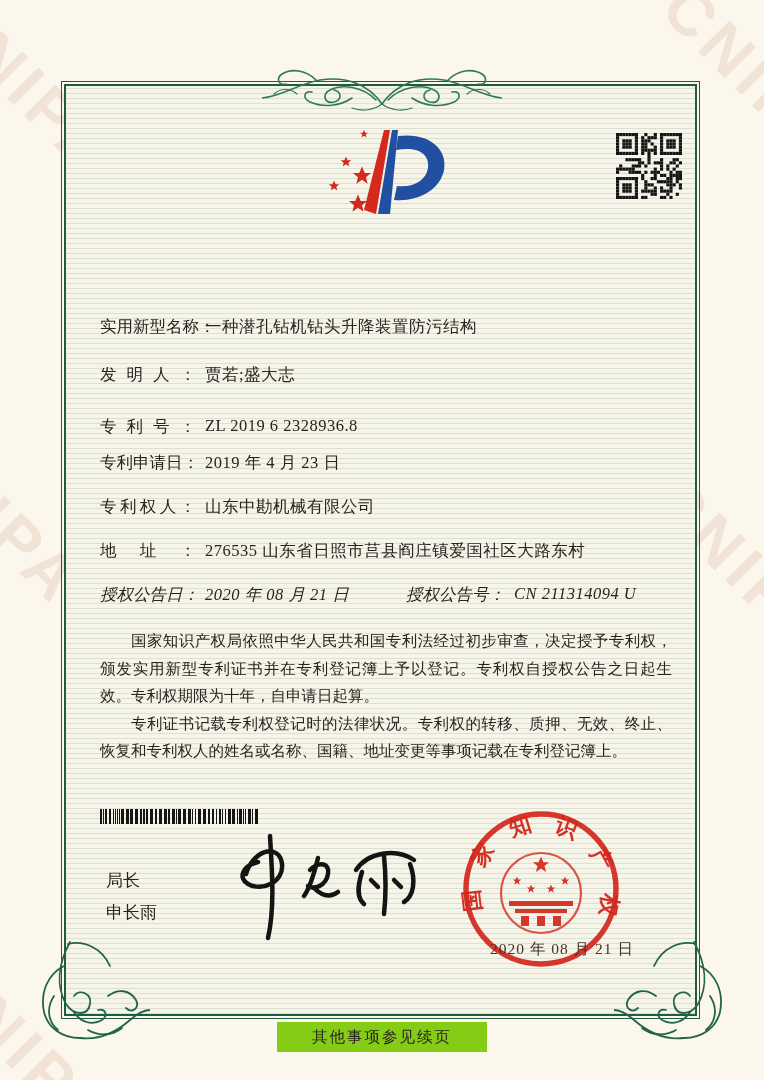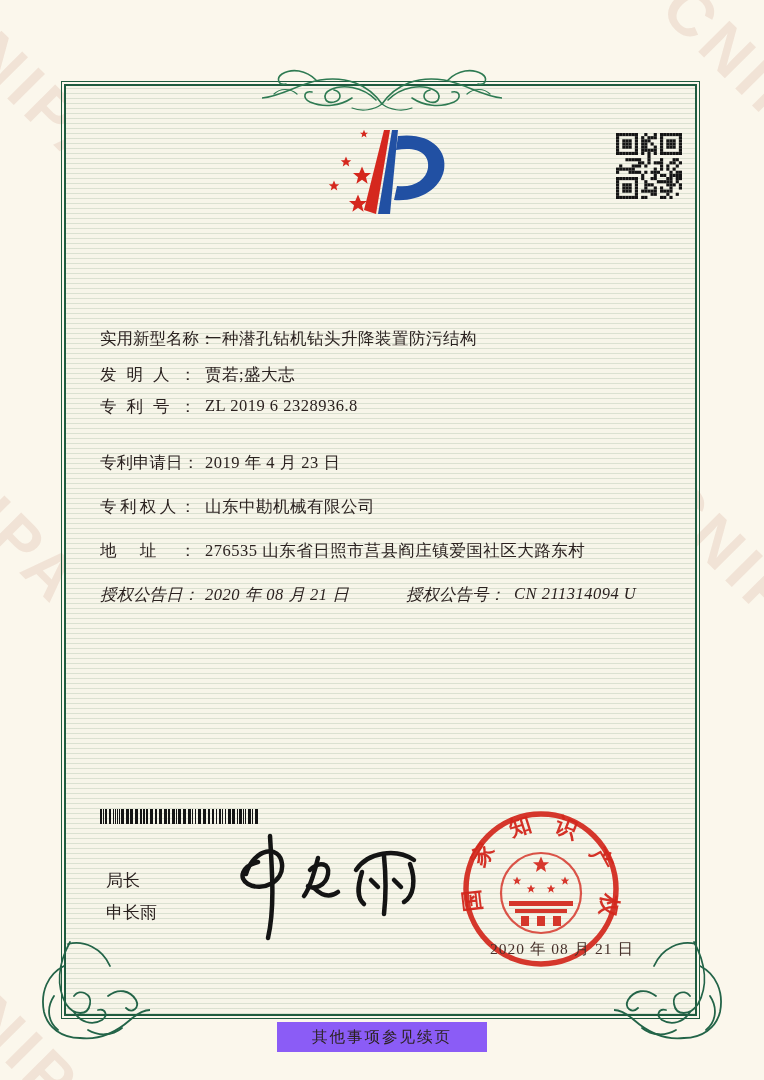--- a/index.html
+++ b/index.html
@@ -45,21 +45,21 @@
   .signer-name{position:absolute;left:106px;top:901px;font-size:17px;font-family:"Liberation Sans","DejaVu Sans",sans-serif;}
   .signature{position:absolute;left:218px;top:830px;}
   .seal{position:absolute;left:451px;top:801px;}
   .seal-date{
     position:absolute;left:462px;top:939px;width:200px;text-align:center;
     font-size:15.5px;letter-spacing:1px;color:#46302a;white-space:nowrap;
   }
   .page-info{position:absolute;left:0;top:976px;width:764px;text-align:center;font-size:14.5px;letter-spacing:2px;}
   .continuation{
     position:absolute;left:277px;top:1022px;width:210px;height:30px;line-height:30px;
-    background:#8b5cf6;text-align:center;font-size:15.5px;letter-spacing:2px;
+    background:#84cc16;text-align:center;font-size:15.5px;letter-spacing:2px;
   }
   .ornament{position:absolute;pointer-events:none;}
   .qr{position:absolute;left:616px;top:133px;}
   .logo{position:absolute;left:318px;top:124px;}
 </style>
 </head>
 <body>
 
 <div class="page">
 
@@ -350,29 +350,29 @@
       <rect x="15" y="60" width="3" height="3" fill="#141414"></rect>
       <rect x="18" y="60" width="3" height="3" fill="#141414"></rect>
       <rect x="24" y="60" width="3" height="3" fill="#141414"></rect>
       <rect x="27" y="60" width="3" height="3" fill="#141414"></rect>
       <rect x="42" y="60" width="3" height="3" fill="#141414"></rect>
       <rect x="45" y="60" width="3" height="3" fill="#141414"></rect>
       <rect x="51" y="60" width="3" height="3" fill="#141414"></rect>
     </svg>
 
 
-  <div class="field-row" style="top:328px;">
+  <div class="field-row" style="top:316px;">
     <span class="field-label">实用新型名称</span>
     <span class="field-value">一种潜孔钻机钻头升降装置防污结构</span>
   </div>
   <div class="field-row" style="top:364px;">
     <span class="field-label">发明人</span>
     <span class="field-value">贾若;盛大志</span>
   </div>
-  <div class="field-row" style="top:396px;">
+  <div class="field-row" style="top:416px;">
     <span class="field-label">专利号</span>
     <span class="field-value">ZL 2019 6 2328936.8</span>
   </div>
   <div class="field-row" style="top:452px;">
     <span class="field-label">专利申请日</span>
     <span class="field-value">2019 年 4 月 23 日</span>
   </div>
   <div class="field-row" style="top:496px;">
     <span class="field-label">专利权人</span>
     <span class="field-value">山东中勘机械有限公司</span>
@@ -384,20 +384,24 @@
 
   <div class="field-row" style="top:584px;font-style:italic;">
     <span class="field-label">授权公告日</span>
     <span class="field-value">2020 年 08 月 21 日</span>
     <span class="grant-group2">
       <span class="field-label">授权公告号</span>
       <span class="field-value">CN 211314094 U</span>
     </span>
   </div>
 
+  <div class="body-text">
+    <p>国家知识产权局依照中华人民共和国专利法经过初步审查，决定授予专利权，颁发实用新型专利证书并在专利登记簿上予以登记。专利权自授权公告之日起生效。专利权期限为十年，自申请日起算。</p>
+    <p>专利证书记载专利权登记时的法律状况。专利权的转移、质押、无效、终止、恢复和专利权人的姓名或名称、国籍、地址变更等事项记载在专利登记簿上。</p>
+  </div>
 
   <div class="barcode" id="barcode">
       <div style="width:2px;margin-right:1px"></div>
       <div style="width:1px;margin-right:1px"></div>
       <div style="width:2px;margin-right:2px"></div>
       <div style="width:2px;margin-right:2px"></div>
       <div style="width:1px;margin-right:1px"></div>
       <div style="width:1px;margin-right:1px"></div>
       <div style="width:1px;margin-right:1px"></div>
       <div style="width:1px;margin-right:1px"></div>

